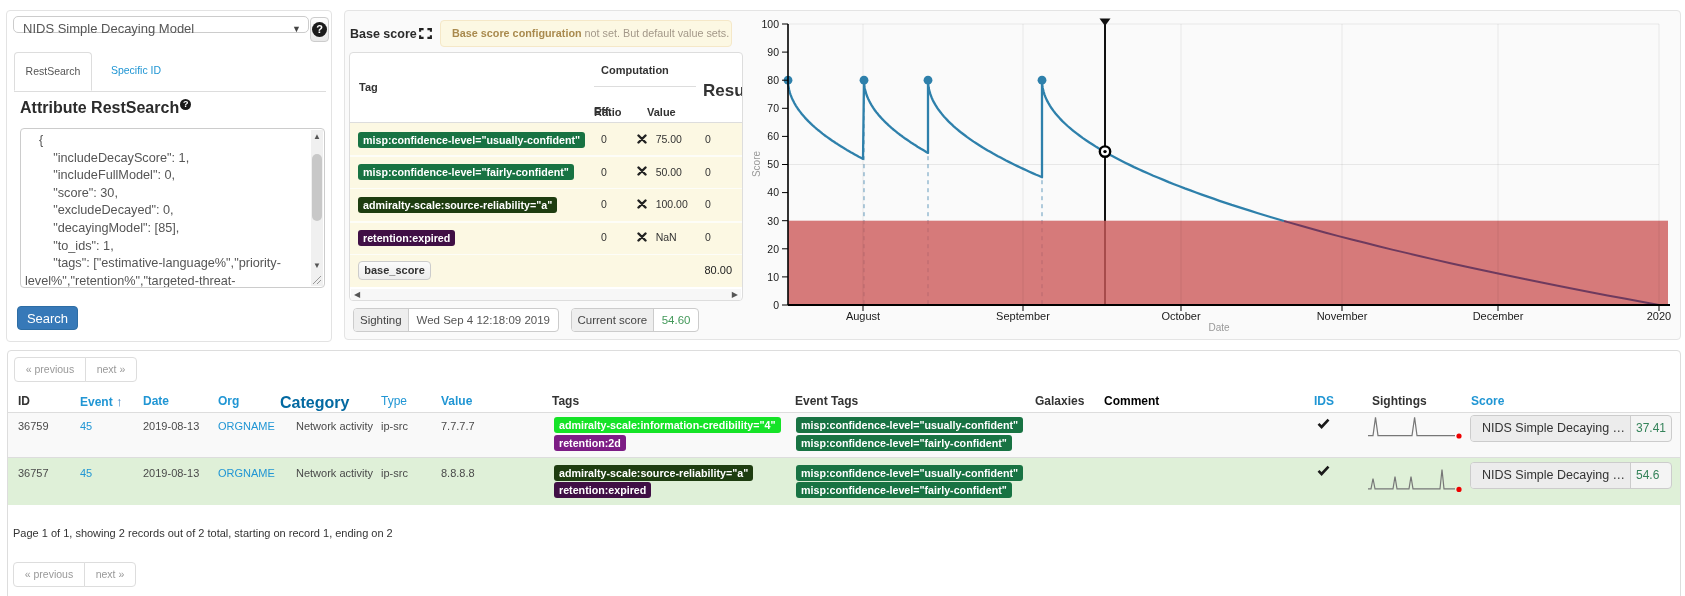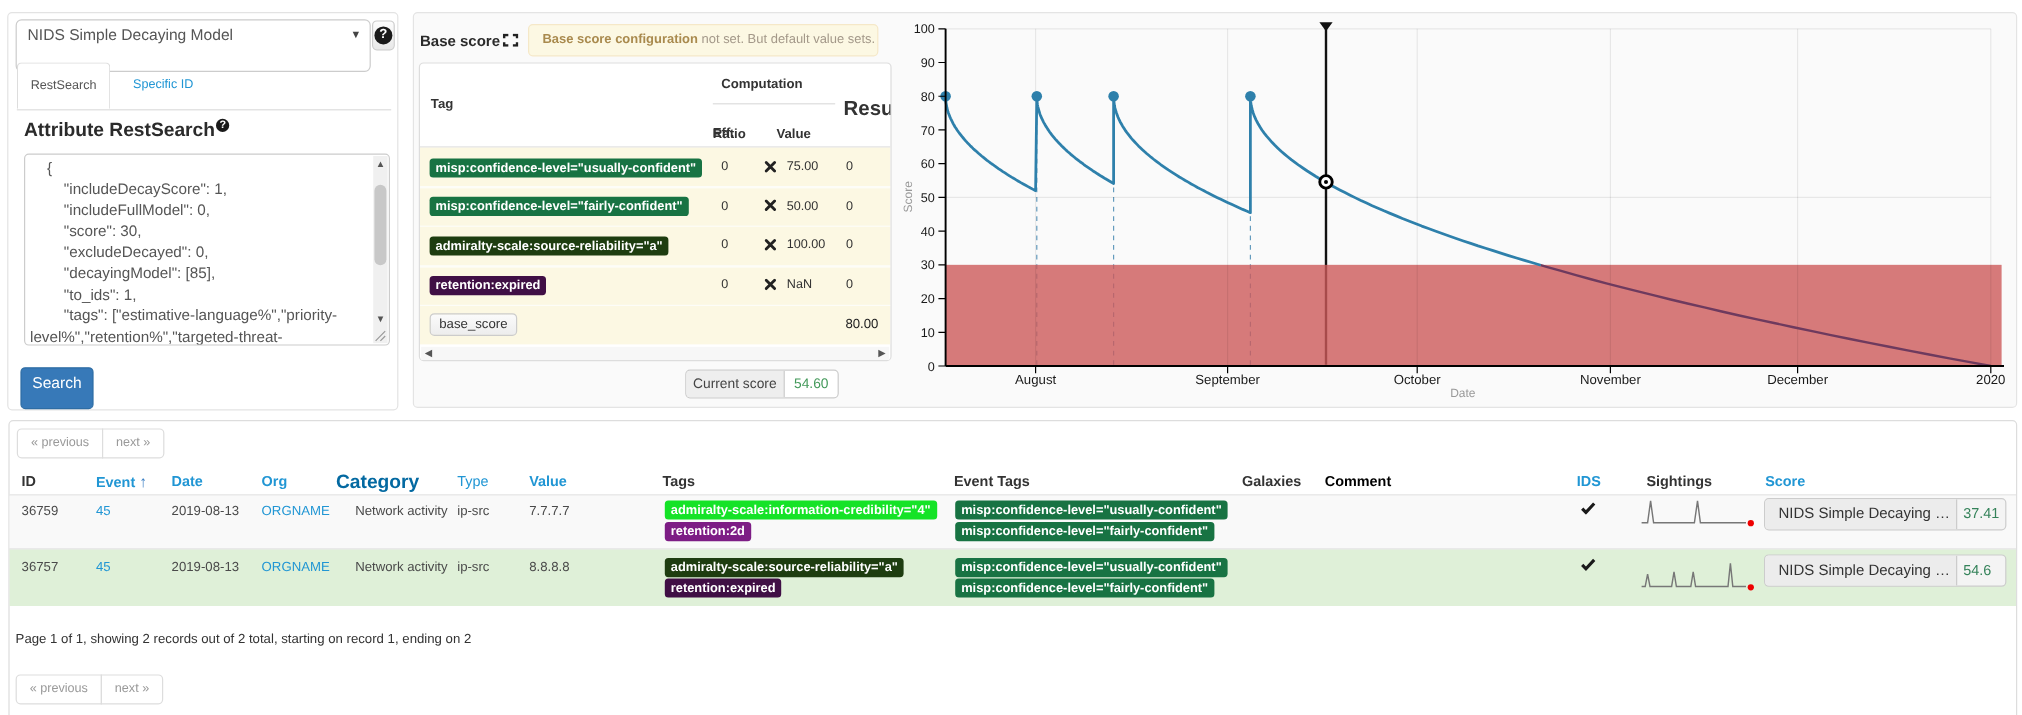--- a/index.html
+++ b/index.html
@@ -6,21 +6,21 @@
  font-family:"Liberation Sans",sans-serif;font-size:11px;color:#333}
 .abs{position:absolute}
 .badge{display:inline-block;color:#fff;font-weight:bold;font-size:10.7px;line-height:16px;
  padding:0 5px;border-radius:3px;white-space:nowrap;letter-spacing:0}
 .pagbtn{position:absolute;height:25px;border:1px solid #ddd;background:#fff;color:#999;
  font-size:10.5px;line-height:23px;text-align:center}
 </style></head>
 <body>
 
 <div class="abs" style="left:6px;top:10px;width:326px;height:332px;border:1px solid #e3e3e3;border-radius:4px;background:#fff">
-  <div class="abs" style="left:6px;top:5px;width:296px;height:44px;border:1px solid #ccc;border-radius:5px;background:#fff">
+  <div class="abs" style="left:6px;top:5px;width:296px;height:17px;border:1px solid #ccc;border-radius:5px;background:#fff">
     <div class="abs" style="left:9px;top:0;height:24px;line-height:24px;font-size:13px;color:#555">NIDS Simple Decaying Model</div>
     <div class="abs" style="right:7px;top:7px;font-size:9px;color:#444">▼</div>
   </div>
   <div class="abs" style="left:303px;top:6px;width:19px;height:25px;border:1px solid #ccc;border-radius:4px;background:linear-gradient(#fdfdfd,#e8e8e8)">
     <div class="abs" style="left:1px;top:4px;width:15px;height:15px;border-radius:50%;background:#1a1a1a;color:#fff;font-size:11px;font-weight:bold;text-align:center;line-height:15px">?</div>
   </div>
   <div class="abs" style="left:7px;top:79.5px;width:312px;height:1px;background:#ddd"></div>
   <div class="abs" style="left:7px;top:41px;width:78px;height:39px;border:1px solid #ddd;border-bottom:1px solid #fff;border-radius:4px 4px 0 0;background:#fff;text-align:center;line-height:37px;color:#555;font-size:10.5px">RestSearch</div>
   <div class="abs" style="left:100px;top:41px;width:58px;height:38px;text-align:center;line-height:37px;color:#2196d4;font-size:10.5px">Specific ID</div>
   <div class="abs" style="left:13px;top:88px;font-size:16px;font-weight:bold;color:#2b2b2b">Attribute RestSearch<span style="display:inline-block;vertical-align:6px;width:11px;height:11px;border-radius:50%;background:#1a1a1a;color:#fff;font-size:9px;font-weight:bold;text-align:center;line-height:11px;margin-left:1px">?</span></div>
@@ -35,21 +35,21 @@
         "tags": ["estimative-language%","priority-level%","retention%","targeted-threat-</pre>
     <div class="abs" style="right:1px;top:1px;width:12px;height:156px;background:#f0f0f0">
       <div class="abs" style="left:0;top:1px;width:12px;height:12px;color:#555;font-size:8px;text-align:center;line-height:12px">▲</div>
       <div class="abs" style="left:1px;top:24px;width:10px;height:67px;background:#c8c8c8;border-radius:5px"></div>
       <div class="abs" style="left:0;bottom:14px;width:12px;height:12px;color:#555;font-size:8px;text-align:center;line-height:12px">▼</div>
       <svg class="abs" style="left:1px;bottom:1px" width="10" height="10">
           <path d="M9 1 L1 9 M9 5 L5 9" stroke="#999" stroke-width="1" fill="none"></path>
         </svg>
     </div>
   </div>
-  <div class="abs" style="left:10px;top:295px;width:61px;height:35px;background:#3779b8;border:1px solid #2e6da4;border-radius:4px;color:#fff;font-size:13px;text-align:center;line-height:23px">Search</div>
+  <div class="abs" style="left:10px;top:295px;width:61px;height:24px;background:#3779b8;border:1px solid #2e6da4;border-radius:4px;color:#fff;font-size:13px;text-align:center;line-height:23px">Search</div>
 </div>
 
 <div class="abs" style="left:344px;top:10px;width:1337px;height:330px;border:1px solid #e4e4e4;border-radius:4px;background:#fafafa">
   <div class="abs" style="left:5px;top:16px;font-size:12.5px;font-weight:bold;color:#2b2b2b">Base score</div>
   <svg class="abs" style="left:74px;top:17px" width="13" height="11" viewBox="0 0 13 11">
     <path d="M1.1 3.8 V1.1 H4.6 M8.4 1.1 H11.9 V3.8 M11.9 7.2 V9.9 H8.4 M4.6 9.9 H1.1 V7.2" fill="none" stroke="#222" stroke-width="2.1"></path>
   </svg>
   <div class="abs" style="left:95px;top:9px;width:292px;height:27px;background:#fcf8e3;border:1px solid #f5e8c8;border-radius:4px;font-size:10.8px;line-height:25px;padding-left:11px;color:#a39889;white-space:nowrap"><b style="color:#a98a4e">Base score configuration</b> not set. But default value sets.</div>
 
   <div class="abs" style="left:4px;top:41px;width:394px;height:249px;background:#fff;border:1px solid #ddd;border-radius:4px;overflow:hidden">
@@ -87,26 +87,29 @@
       </svg>
       <div class="abs" style="left:305.7px;top:145.2px;font-size:10.5px;color:#333">100.00</div>
       <div class="abs" style="left:355px;top:145.2px;font-size:10.5px;color:#333">0</div>
       <div class="abs" style="left:8px;top:176.7px"><span class="badge" style="background:#400f45">retention:expired</span></div>
       <div class="abs" style="left:251px;top:178.2px;font-size:10.5px;color:#333">0</div>
       <svg class="abs" style="left:287px;top:178.7px" width="10" height="10" viewBox="0 0 10 10">
         <path d="M1.5 1.5 L8.5 8.5 M8.5 1.5 L1.5 8.5" stroke="#222" stroke-width="2.4" stroke-linecap="round"></path>
       </svg>
       <div class="abs" style="left:305.7px;top:178.2px;font-size:10.5px;color:#333">NaN</div>
       <div class="abs" style="left:355px;top:178.2px;font-size:10.5px;color:#333">0</div>
-      <div class="abs" style="left:8px;top:208px;width:73px;height:19px;background:linear-gradient(#fbfbfb,#ededed);border:1px solid #ccc;border-radius:4px;text-align:center;line-height:17px;font-size:11px;font-weight:normal;color:#333">base_score</div>
+      <div class="abs" style="left:8px;top:208px;width:73px;height:19px;background:linear-gradient(#fbfbfb,#ededed);border:1px solid #ccc;border-radius:4px;text-align:center;line-height:17px;font-size:11px;font-weight:bold;color:#333">base_score</div>
       <div class="abs" style="left:354.5px;top:211px;font-size:11px;font-weight:normal;color:#222">80.00</div>
     <div class="abs" style="left:1px;top:236px;width:390px;height:12px;background:#f7f7f7">
       <div class="abs" style="left:3px;top:0;font-size:8px;color:#555;line-height:12px">◀</div>
       <div class="abs" style="right:3px;top:0;font-size:8px;color:#555;line-height:12px">▶</div>
     </div>
+  </div>
+  <div class="abs" style="left:8px;top:297px;height:24px;border:1px solid #ccc;border-radius:4px;overflow:hidden;background:#fff;white-space:nowrap">
+    <span style="display:inline-block;height:24px;padding:0 6px;background:#eee;border-right:1px solid #ccc;line-height:22px;font-size:11.5px;color:#444;vertical-align:top">Sighting</span><span style="display:inline-block;height:24px;padding:0 8px;line-height:22px;font-size:11.5px;color:#555;vertical-align:top">Wed Sep 4 12:18:09 2019</span>
   </div>
   <div class="abs" style="left:226px;top:297px;height:24px;border:1px solid #ccc;border-radius:4px;overflow:hidden;background:#fff;white-space:nowrap">
     <span style="display:inline-block;height:24px;padding:0 5.5px;background:#eee;border-right:1px solid #ccc;line-height:22px;font-size:11.5px;color:#444;vertical-align:top">Current score</span><span style="display:inline-block;height:24px;padding:0 8px;line-height:22px;font-size:11.5px;color:#43995a;vertical-align:top">54.60</span>
   </div>
   <div class="abs" style="left:401px;top:0px;width:936px;height:330px"><svg id="chart" width="936" height="330" viewBox="0 0 936 330">
 <line x1="118" y1="73.2" x2="118" y2="293" stroke="#649bbd" stroke-width="1" stroke-dasharray="4,4"></line>
         <line x1="182" y1="73.2" x2="182" y2="293" stroke="#649bbd" stroke-width="1" stroke-dasharray="4,4"></line>
         <line x1="296" y1="73.2" x2="296" y2="293" stroke="#649bbd" stroke-width="1" stroke-dasharray="4,4"></line>
 <line x1="359" y1="10" x2="359" y2="293" stroke="#111" stroke-width="2"></line>
 <rect x="42" y="209.7" width="880" height="83.8" fill="rgba(205,90,90,0.8)"></rect>

